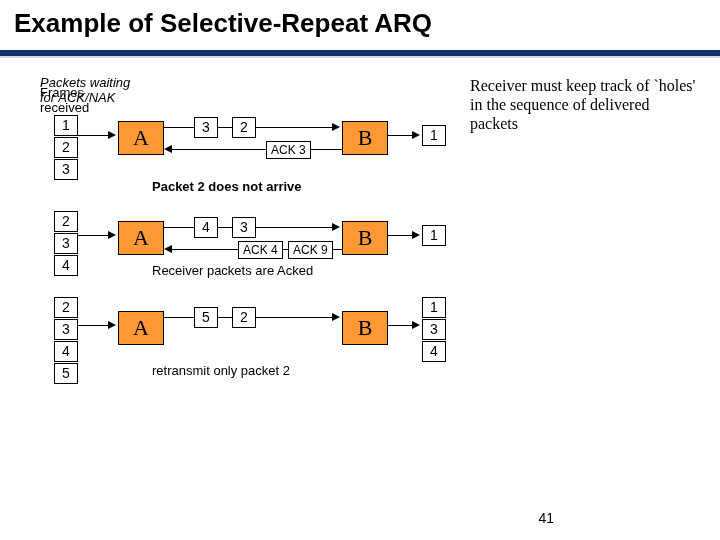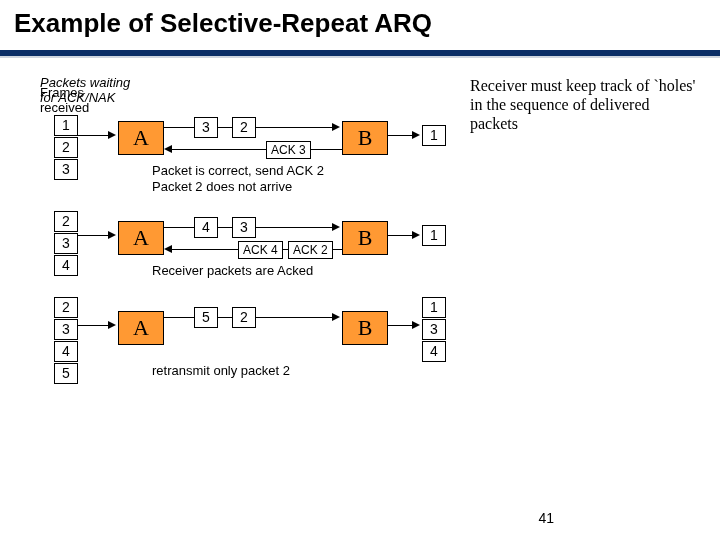--- a/index.html
+++ b/index.html
@@ -144,37 +144,36 @@
     <div class="arrowhead-r" style="left:292px;top:48px;"></div>
     <div class="numbox" style="left:154px;top:42px;">3</div>
     <div class="numbox" style="left:192px;top:42px;">2</div>
     <div class="arrow-line" style="left:132px;top:74px;width:170px;"></div>
     <div class="arrowhead-l" style="left:124px;top:70px;"></div>
     <div class="ackbox" style="left:226px;top:66px;">ACK 3</div>
     <div class="nodebox" style="left:302px;top:46px;">B</div>
     <div class="arrow-line" style="left:348px;top:60px;width:26px;"></div>
     <div class="arrowhead-r" style="left:372px;top:56px;"></div>
     <div class="numbox" style="left:382px;top:50px;">1</div>
-    <div class="label" style="left:112px;top:88px;">Packet is correct, send ACK 2</div>
-    <div class="label" style="left:112px;top:104px;">Packet 2 does not arrive</div>
+    <div class="label" style="left:112px;top:104px;font-weight:bold;">Packet 2 does not arrive</div>
 
     <div class="numbox" style="left:14px;top:136px;">2</div>
     <div class="numbox" style="left:14px;top:158px;">3</div>
     <div class="numbox" style="left:14px;top:180px;">4</div>
     <div class="arrow-line" style="left:38px;top:160px;width:32px;"></div>
     <div class="arrowhead-r" style="left:68px;top:156px;"></div>
     <div class="nodebox" style="left:78px;top:146px;">A</div>
     <div class="arrow-line" style="left:124px;top:152px;width:170px;"></div>
     <div class="arrowhead-r" style="left:292px;top:148px;"></div>
     <div class="numbox" style="left:154px;top:142px;">4</div>
     <div class="numbox" style="left:192px;top:142px;">3</div>
     <div class="arrow-line" style="left:132px;top:174px;width:170px;"></div>
     <div class="arrowhead-l" style="left:124px;top:170px;"></div>
     <div class="ackbox" style="left:198px;top:166px;text-align:center;">ACK 4</div>
-    <div class="ackbox" style="left:248px;top:166px;">ACK 2</div>
+    <div class="ackbox" style="left:248px;top:166px;">ACK 9</div>
     <div class="nodebox" style="left:302px;top:146px;">B</div>
     <div class="arrow-line" style="left:348px;top:160px;width:26px;"></div>
     <div class="arrowhead-r" style="left:372px;top:156px;"></div>
     <div class="numbox" style="left:382px;top:150px;">1</div>
     <div class="label" style="left:112px;top:188px;">Receiver packets are Acked</div>
 
     <div class="numbox" style="left:14px;top:222px;">2</div>
     <div class="numbox" style="left:14px;top:244px;">3</div>
     <div class="numbox" style="left:14px;top:266px;">4</div>
     <div class="numbox" style="left:14px;top:288px;">5</div>

